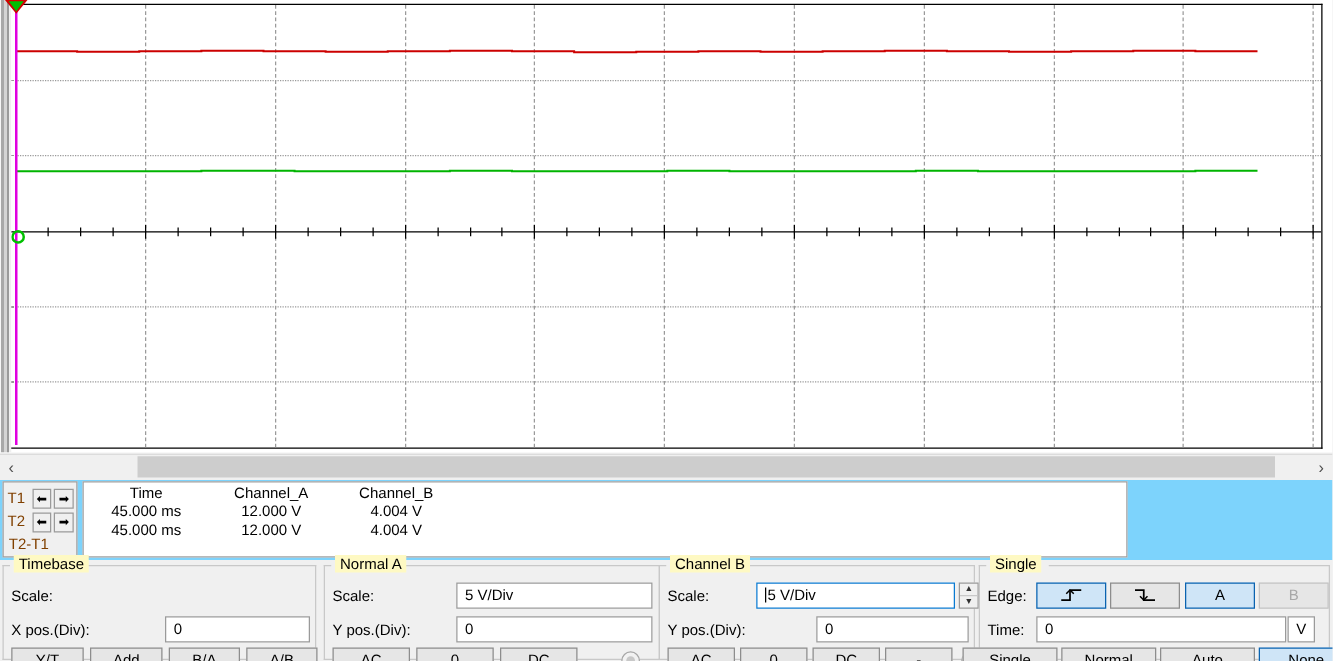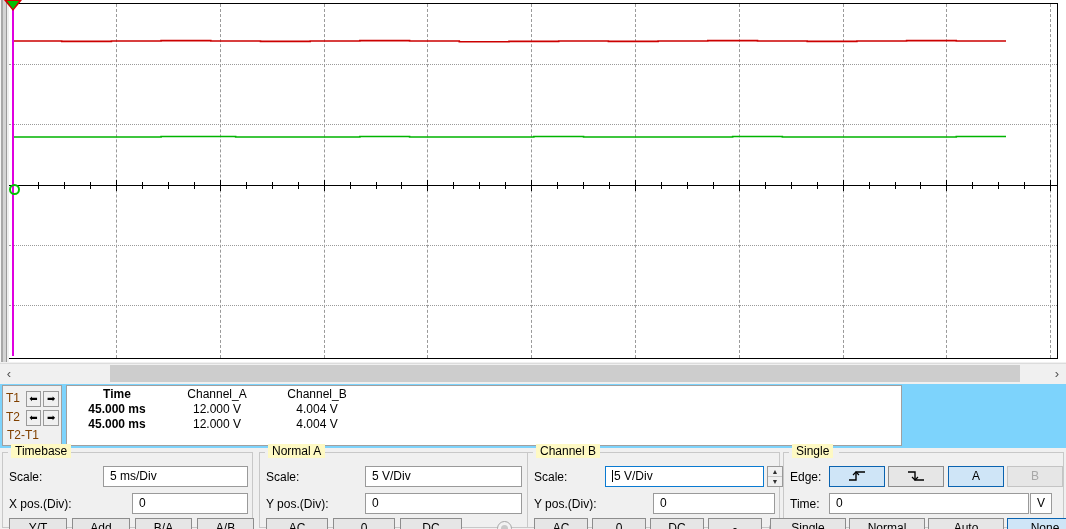--- a/index.html
+++ b/index.html
@@ -108,21 +108,21 @@
   #readout-table {
     position: absolute; left: 66px; top: 1px; width: 836px; height: 61px;
     background: #ffffff; border: 1px solid #a0a0a0;
   }
   #readout-table table { border-collapse: collapse; font-size: 12px; }
   #readout-table th {
     font-weight: normal; text-align: center; padding: 0 6px; height: 15px;
     width: 90px;
   }
   #readout-table td { text-align: center; padding: 0 6px; height: 15px; width: 90px; }
-  #readout-table th.c0, #readout-table td.c0 { width: 100px; font-weight: bold; }
+  #readout-table th.c0, #readout-table td.c0 { width: 100px; }
   #readout-table th.c1, #readout-table td.c1 { width: 100px; }
   #readout-table th.c2, #readout-table td.c2 { width: 100px; }
 
   
   #controls {
     position: absolute; left: 0; top: 448px; width: 1066px; height: 81px;
     background: #f0f0f0;
   }
   .group {
     position: absolute; top: 4px; height: 76px;
@@ -318,21 +318,20 @@
     </div>
 
   </div>
 
   <div id="controls">
 
     <div class="group grp-timebase">
       <div class="group-topline-r" style="width:235px;"></div>
       <div class="group-title">Timebase</div>
       <div class="row-label" style="left:6px; top:18px;">Scale:</div>
-      <div class="txt-input" style="left:100px; top:14px; width:145px;">5 ms/Div</div>
       <div class="row-label" style="left:6px; top:45px;">X pos.(Div):</div>
       <div class="txt-input" style="left:129px; top:41px; width:116px;">0</div>
       <div class="btn" style="left:6px; top:66px; width:58px;">Y/T</div>
       <div class="btn" style="left:69px; top:66px; width:58px;">Add</div>
       <div class="btn" style="left:132px; top:66px; width:57px;">B/A</div>
       <div class="btn" style="left:194px; top:66px; width:57px;">A/B</div>
     </div>
 
     <div class="group grp-chanA">
       <div class="group-topline-r" style="width:247px;"></div>

